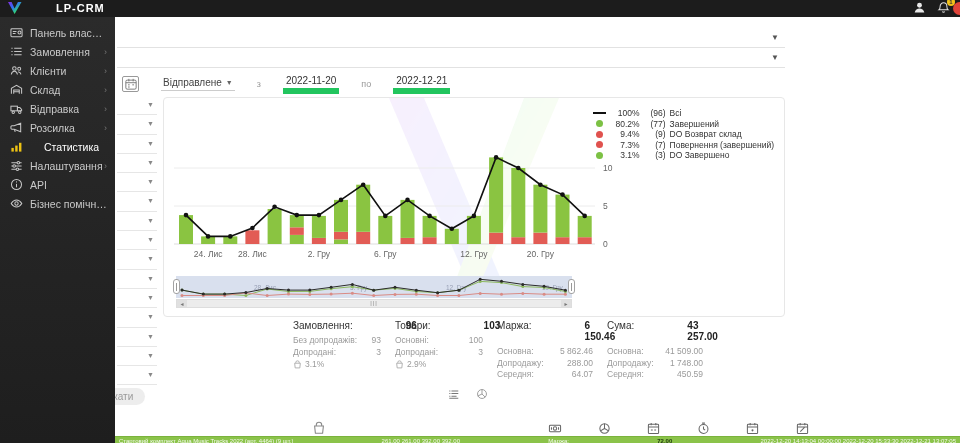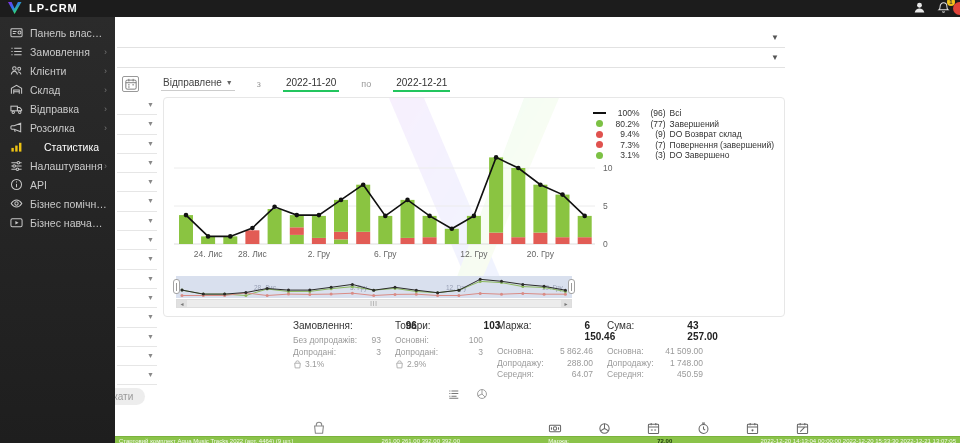--- a/index.html
+++ b/index.html
@@ -2,21 +2,21 @@
 <html><head>
 <meta charset="utf-8">
 <style>
   * { box-sizing: border-box; margin: 0; padding: 0; }
   html,body { width:960px; height:443px; overflow:hidden; font-family:"Liberation Sans", sans-serif; background:#fff; }
   #app { position:relative; width:960px; height:443px; }
 
   
   .topbar { position:absolute; top:0; left:0; width:960px; height:17px; background:#1c1c1c; z-index:20; }
   .logo { position:absolute; top:1px; left:7px; display:flex; align-items:center; gap:5px; z-index:30; }
-  .logo-text { color:#fff; font-size:11px; font-weight:bold; letter-spacing:1px; }
+  .logo-text { color:#fff; font-size:11px; font-weight:bold; letter-spacing:1px;margin-left:27px; }
   .topbar-right { position:absolute; right:10px; top:1px; display:flex; align-items:center; gap:11px; }
   .bell-wrap { position:relative; }
   .bell-badge { position:absolute; top:-3px; right:-5px; width:8px; height:8px; background:#f2c21b; border-radius:50%; color:#333; font-size:6px; line-height:8px; text-align:center; font-weight:bold; }
   .red-dot { position:absolute; right:-6px; top:2px; width:13px; height:13px; border-radius:50%; background:#e0443a; }
 
   
   .sidebar { position:absolute; top:17px; left:0; width:115px; height:426px; background:linear-gradient(180deg,#2b2b2b,#1e1e1e); z-index:10; padding-top:6px; }
   .side-item { display:flex; align-items:center; height:19px; padding:0 8px 0 10px; color:#c9c9c9; font-size:10.5px; cursor:pointer; white-space:nowrap; }
   .side-item .lbl { overflow:hidden; text-overflow:ellipsis; }
   .side-item.active { color:#ffffff;gap:14px; }
@@ -28,21 +28,21 @@
 
   .top-select { position:absolute; left:2px; width:668px; height:20px; border-bottom:1px solid #e2e2e2; }
   .top-select .caret { position:absolute; right:6px; top:5px; font-size:8px; color:#555; }
   #sel1 { top:11px; } #sel2 { top:31px; }
 
   .filterbar { position:absolute; left:7px; top:57px; height:20px; display:flex; align-items:center; gap:22px; font-size:10px; color:#444; }
   .cal-btn { width:17px; height:16px; border:1px solid #999; border-radius:2px; display:inline-flex; align-items:center; justify-content:center; background:#fff; }
   .datetype { display:inline-flex; align-items:center; gap:4px; border-bottom:1px solid #ccc; padding:0 2px 2px; }
   .datetype .caret { font-size:7px; color:#666; }
   .flabel { color:#999; font-size:9px; }
-  .dateval { border-bottom:2px solid #22c55e; padding:0 3px 2px; color:#333; }
+  .dateval { border-bottom:6px solid #22c55e; padding:0 3px 2px; color:#333; }
 
   .mini-selects { position:absolute; left:2px; top:79px; width:40px; }
   .mini-select { height:19.3px; border-bottom:1px solid #e6e6e6; position:relative; }
   .mini-select .caret { position:absolute; right:3px; top:5px; font-size:7px; color:#888; }
 
   
   .chart-card { position:absolute; left:48px; top:80px; width:622px; height:220px; border:1px solid #e7e7e7; border-radius:4px; background:#fff; overflow:hidden; }
   .watermark { position:absolute; left:170px; top:0; opacity:.07; pointer-events:none; }
   .legend { position:absolute; right:10px; top:10px; font-size:8.5px; color:#333; }
   .legend-row { display:flex; align-items:center; height:10.5px; }
@@ -216,29 +216,20 @@
     <span class="lbl">API</span>
       </div>
       <div class="side-item">
         <span class="ic">
           <svg width="13" height="13" viewBox="0 0 14 14" fill="none" stroke="#c7c7c7" stroke-width="1.1">
             <path d="M1.3 7C3 4.3 5 3.2 7 3.2S11 4.3 12.7 7C11 9.7 9 10.8 7 10.8S3 9.7 1.3 7z"></path>
             <circle cx="7" cy="7" r="1.8"></circle>
           </svg>
         </span>
     <span class="lbl">Бізнес помічники</span>
-      </div>
-      <div class="side-item">
-        <span class="ic">
-          <svg width="13" height="13" viewBox="0 0 14 14" fill="none" stroke="#c7c7c7" stroke-width="1.1">
-            <rect x="1" y="3" width="12" height="8.5" rx="1.5"></rect>
-            <path d="M5.8 5.3v3.9L9.2 7.2z" fill="#c7c7c7" stroke="none"></path>
-          </svg>
-        </span>
-    <span class="lbl">Бізнес навчання</span>
       </div>
     </div>
 
   <div class="main">
 
     <div class="top-select" id="sel1">
         <span class="caret">▼</span>
       </div>
     <div class="top-select" id="sel2">
         <span class="caret">▼</span>

